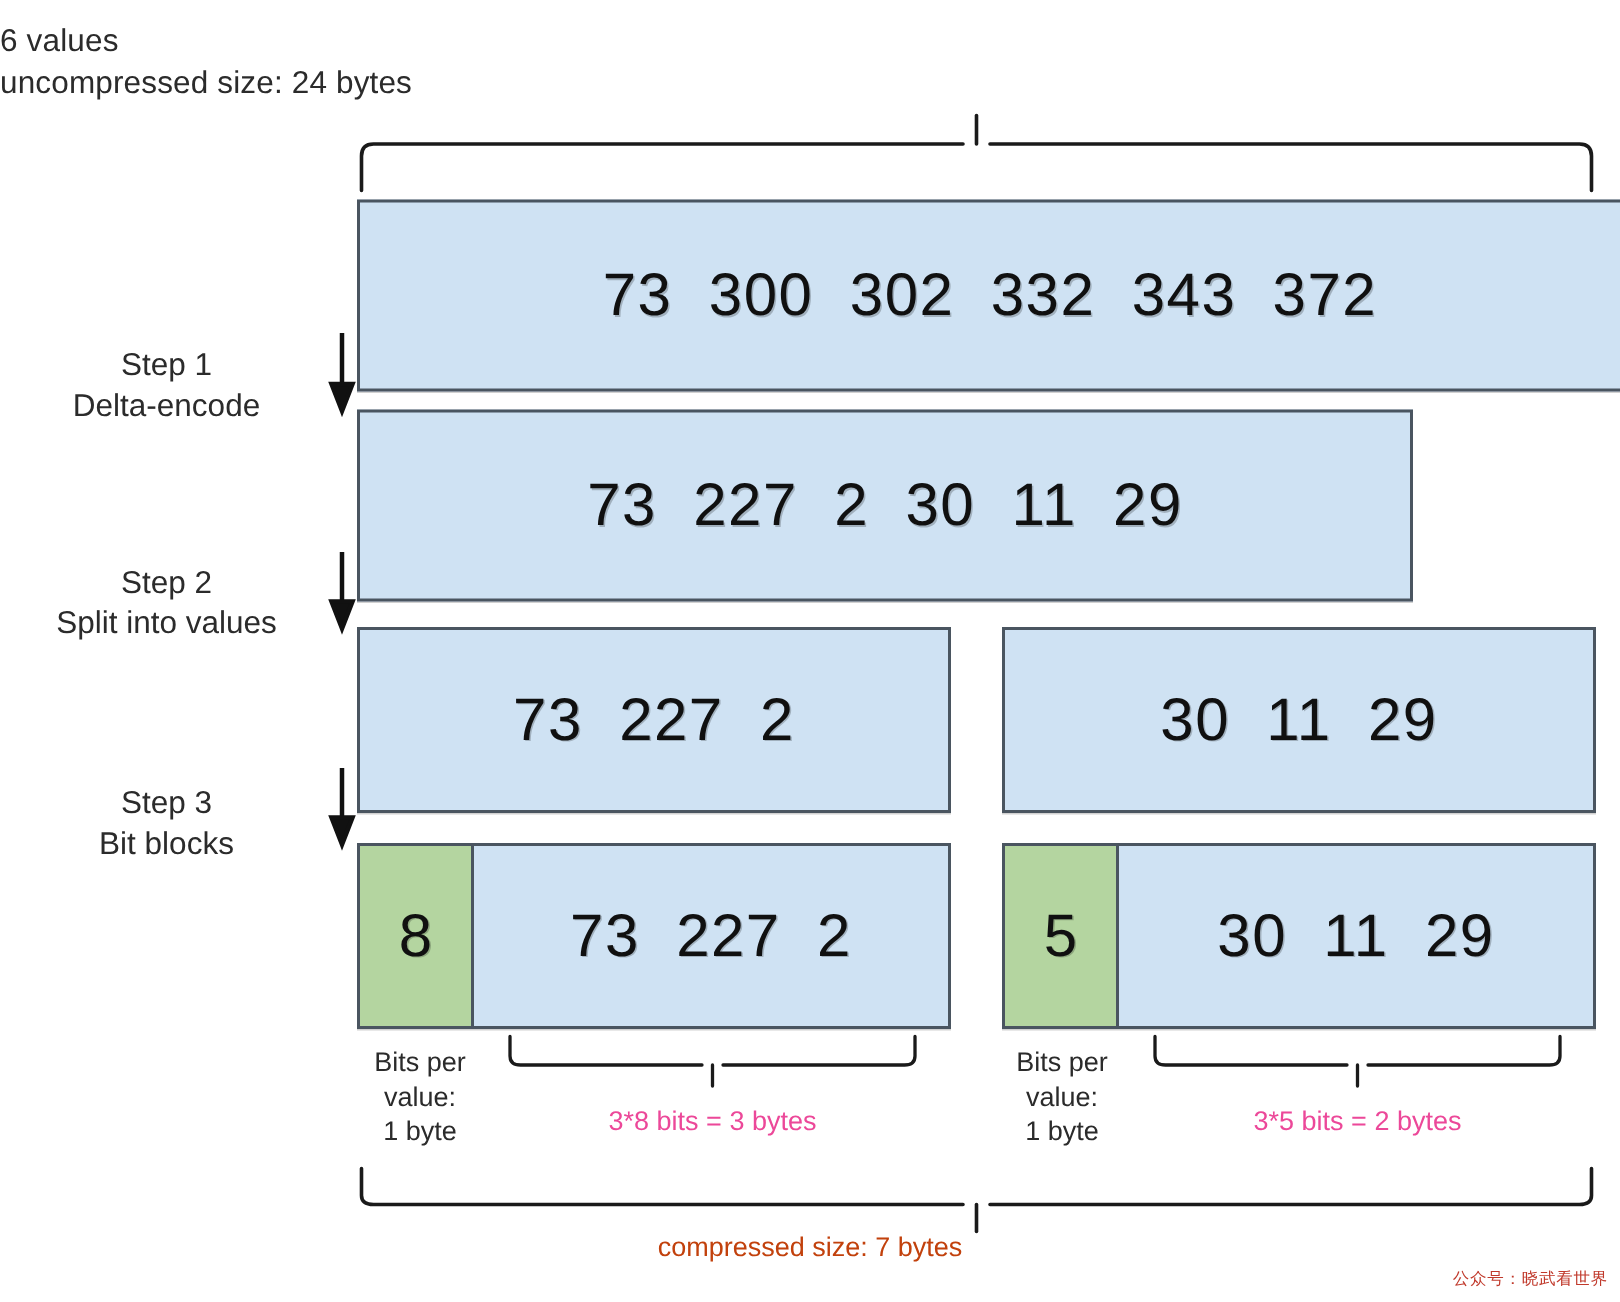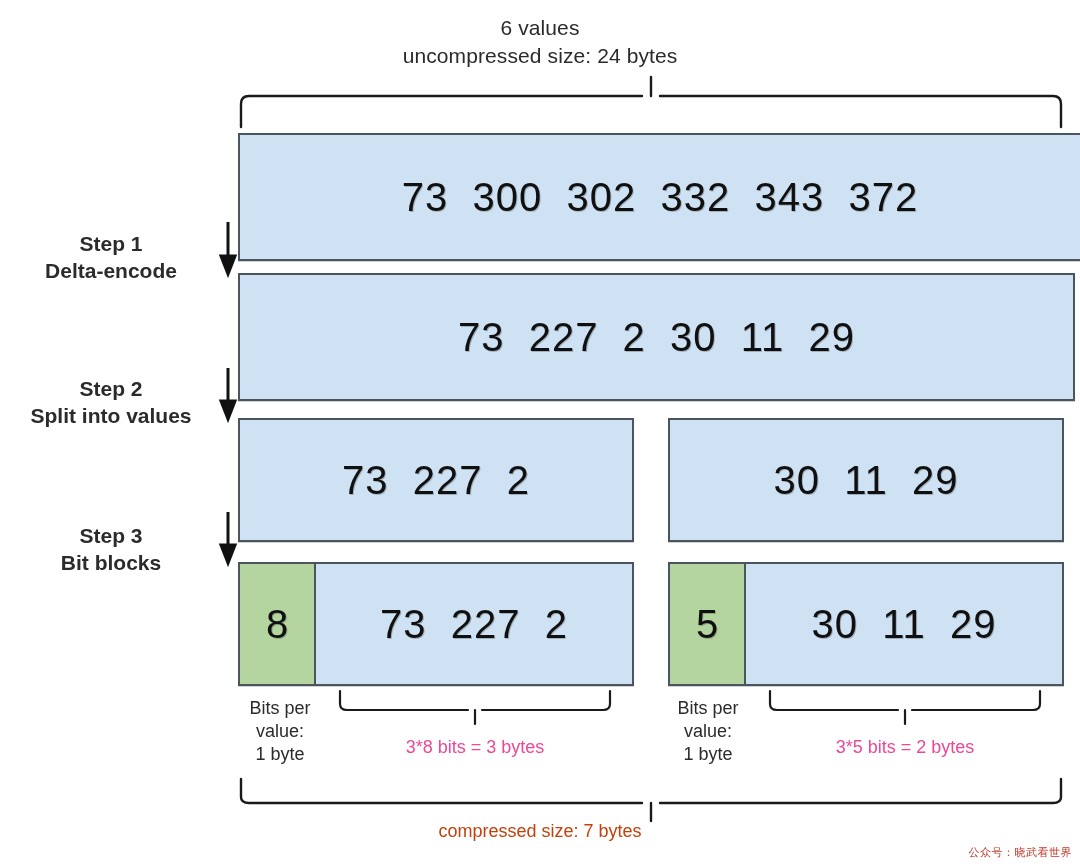--- a/index.html
+++ b/index.html
@@ -18,21 +18,20 @@
     background: #ffffff;
     overflow: hidden;
   }
 
   
   .header-caption {
     position: absolute;
     left: 0;
     top: 14px;
     width: 1080px;
-    text-align: center;
     font-size: 21px;
     line-height: 28px;
     color: #2b2b2b;
     letter-spacing: 0.1px;
   }
   .header-caption .line2 { display: block; }
 
   
   .overlay-svg {
     position: absolute;
@@ -45,21 +44,20 @@
 
   
   .step-label {
     position: absolute;
     text-align: center;
     font-size: 21px;
     line-height: 27px;
     color: #2b2b2b;
     width: 222px;
     left: 0;
-    font-weight: bold;
   }
   .step-label .sl-title { display: block; }
   .step-label .sl-sub   { display: block; }
   .step-1 { top: 230px; }
   .step-2 { top: 375px; }
   .step-3 { top: 522px; }
 
   
   .databox {
     position: absolute;
@@ -73,21 +71,21 @@
   }
   .databox .vals {
     font-size: 40px;
     letter-spacing: 1px;
     color: #101010;
     white-space: pre;
     text-shadow: 1px 1px 0 rgba(0,0,0,0.22);
   }
 
   .row1 { left: 238px; top: 133px; width: 844px; height: 128px; text-align: center; }
-  .row2 { left: 238px; top: 273px; width: 837px; height: 128px; }
+  .row2 { left: 238px; top: 273px; width: 704px; height: 128px; }
 
   .row3a { left: 238px; top: 418px; width: 396px; height: 124px; }
   .row3b { left: 668px; top: 418px; width: 396px; height: 124px; }
 
   
   .packed {
     position: absolute;
     box-sizing: border-box;
     border: 2px solid #4a5560;
     display: flex;

